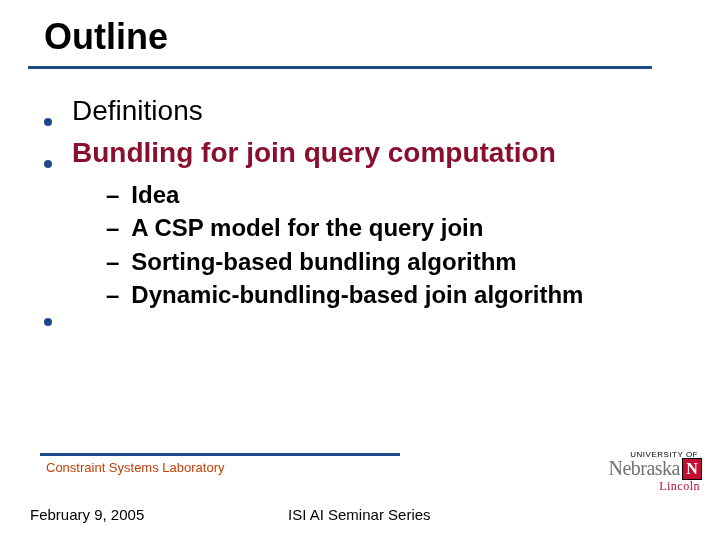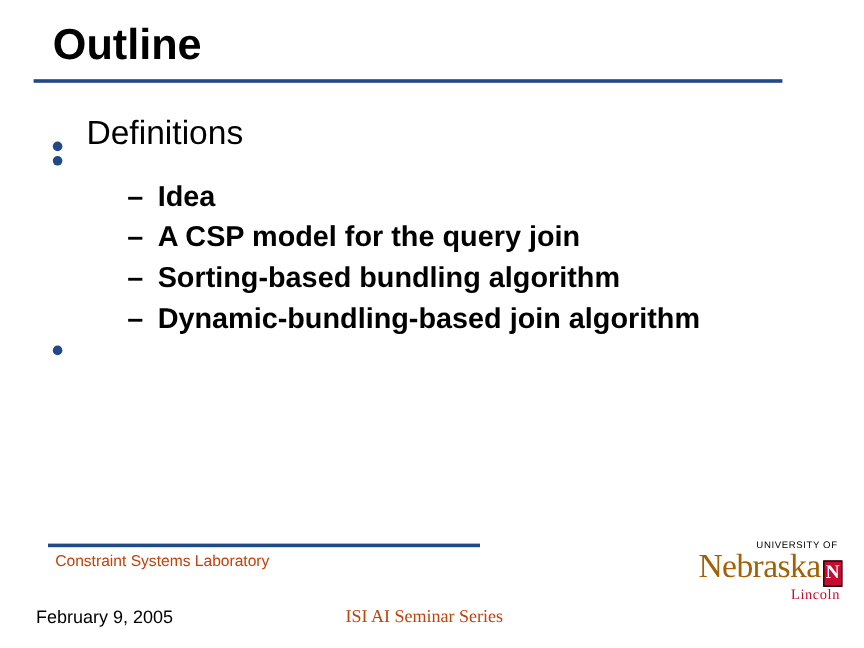--- a/index.html
+++ b/index.html
@@ -96,42 +96,41 @@
     left: 30px;
     top: 506px;
     font-size: 15px;
     color: #000;
   }
   .series {
     position: absolute;
     left: 288px;
     top: 506px;
     font-size: 15px;
-    color: #c2410c;
-    font-family: Liberation Serif, serif;
+    color: #000000;
   }
   .logo {
     position: absolute;
     right: 18px;
     top: 450px;
     width: 120px;
     text-align: right;
   }
   .logo .univ {
     font-size: 8px;
     letter-spacing: 0.5px;
     color: #000;
     margin-bottom: -2px;
     padding-right: 4px;
   }
   .logo .neb-line { display: flex; align-items: flex-end; justify-content: flex-end; }
   .logo .neb {
     font-family: Georgia, 'Times New Roman', serif;
-    font-size: 28px;
-    color: #a16207;
+    font-size: 20px;
+    color: #737373;
     letter-spacing: -0.5px;
   }
   .logo .n-mark {
     width: 18px;
     height: 20px;
     background: #c60c30;
     color: #fff;
     font-family: Georgia, serif;
     font-weight: bold;
     font-size: 16px;
@@ -160,20 +159,21 @@
   <div class="body">
 
     <div class="lvl1">
       <span class="dot"></span>
       <span class="txt">Definitions</span>
     </div>
 
 
     <div class="lvl1 highlight">
       <span class="dot"></span>
+      <span class="txt">Bundling for join query computation</span>
     </div>
 
     <div class="sub">
       <div class="lvl2">
         <span class="dash">–</span>
         <span>Idea</span>
       </div>
       <div class="lvl2">
         <span class="dash">–</span>
         <span>A CSP model for the query join</span>

